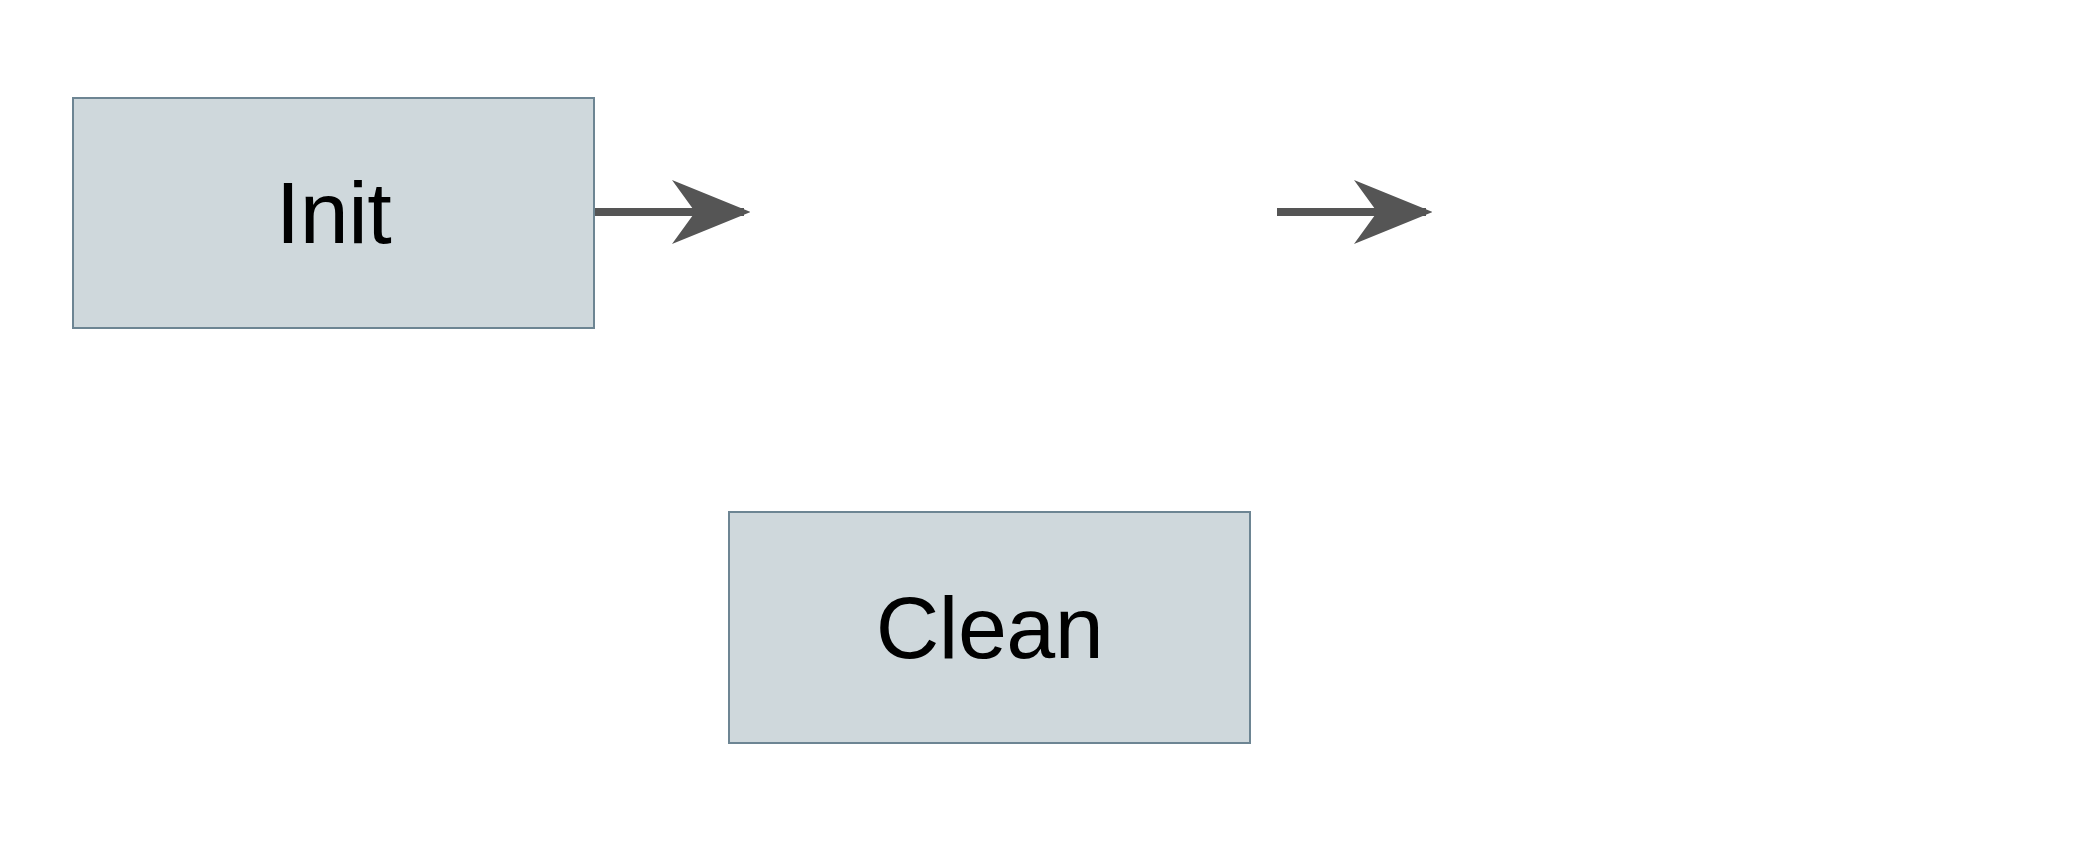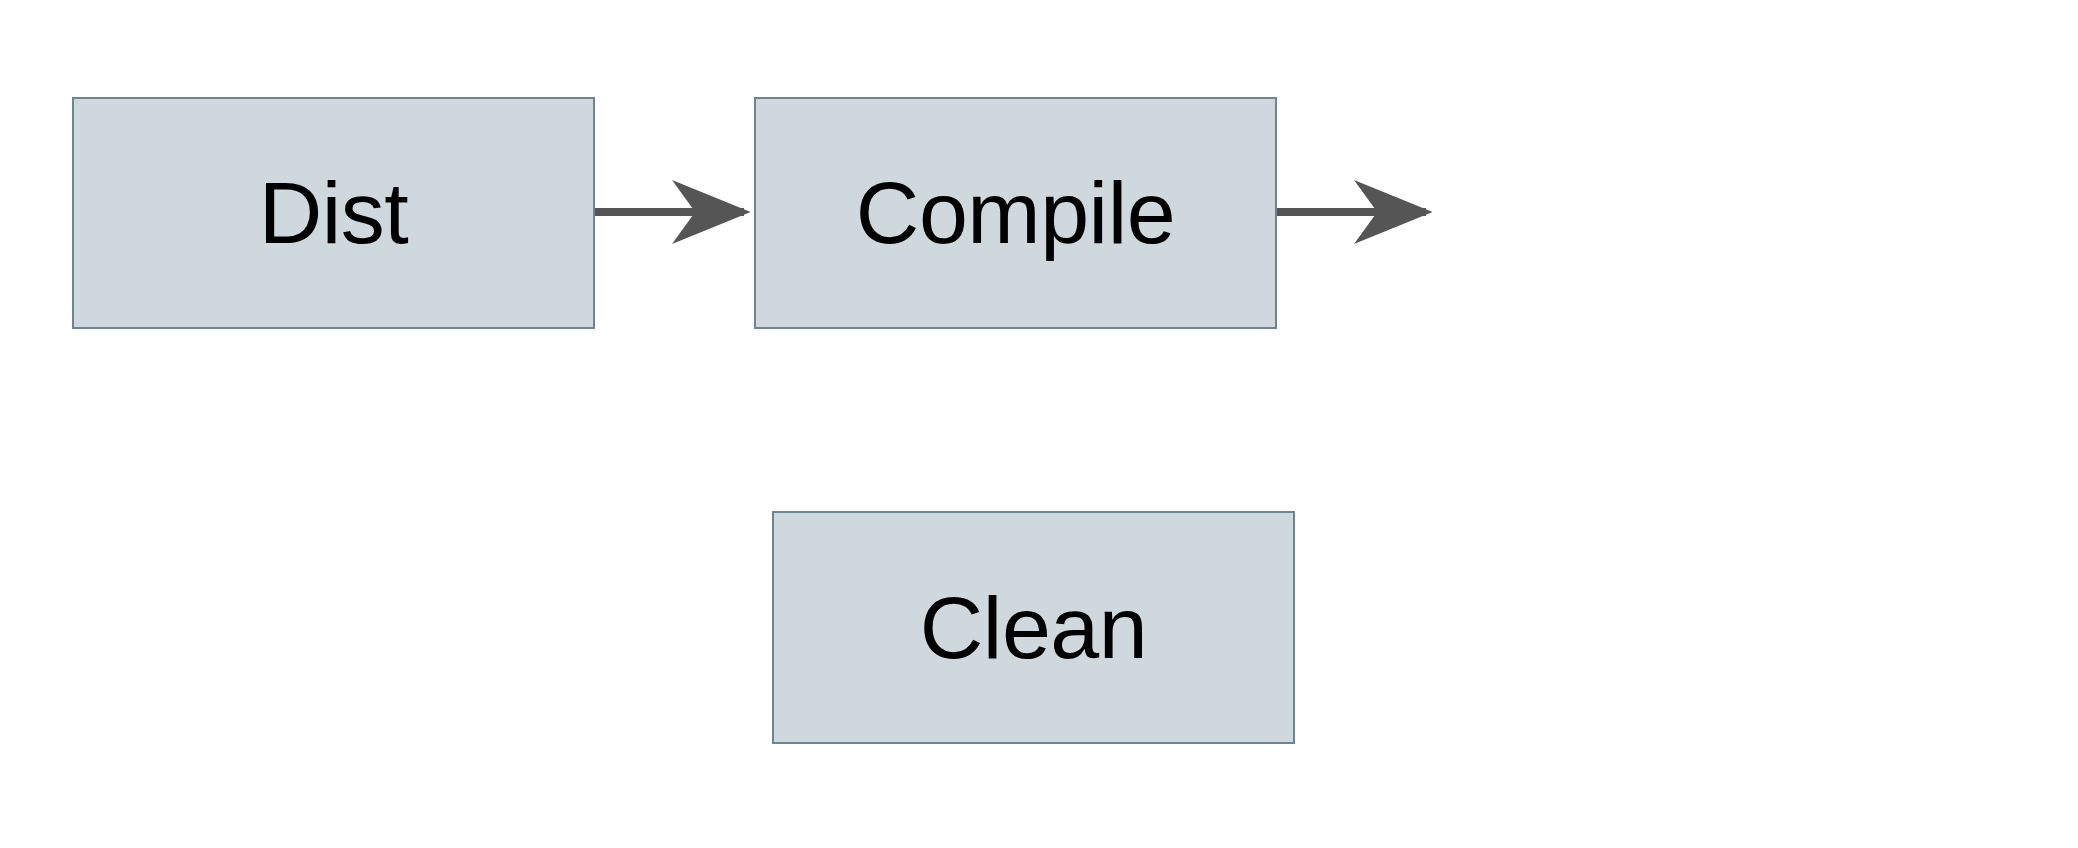--- a/index.html
+++ b/index.html
@@ -74,25 +74,22 @@
     <g>
       <line x1="595" y1="212" x2="744" y2="212" stroke="#555555" stroke-width="8" marker-end="url(#arrowhead-barbed)"></line>
     </g>
 
     <g>
       <line x1="1277" y1="212" x2="1426" y2="212" stroke="#555555" stroke-width="8" marker-end="url(#arrowhead-barbed)"></line>
     </g>
   </svg>
 
   <div class="node" id="node-dist" style="left: 72px; top: 97px; width: 523px; height: 232px; background: rgb(207, 216, 220); border: 2px solid rgb(109, 133, 147);">
-    <span class="node-label" style="color: rgb(0, 0, 0); font-size: 88px;">Dist</span>
-  </div>
-
-  <div class="node" id="node-compile" style="left: 754px; top: 97px; width: 523px; height: 232px; background: rgb(207, 216, 220); border: 2px solid rgb(109, 133, 147);">
-    <span class="node-label" style="color: rgb(0, 0, 0); font-size: 88px;">Compile</span>
+    <span class="node-label" style="color: rgb(0, 0, 0); font-size: 88px;">Init</span>
   </div>
 
 
-  <div class="node" id="node-clean" style="left: 772px; top: 511px; width: 523px; height: 233px; background: rgb(207, 216, 220); border: 2px solid rgb(109, 133, 147);">
+
+  <div class="node" id="node-clean" style="left: 728px; top: 511px; width: 523px; height: 233px; background: rgb(207, 216, 220); border: 2px solid rgb(109, 133, 147);">
     <span class="node-label" style="color: rgb(0, 0, 0); font-size: 88px;">Clean</span>
   </div>
 
 </div>
 
 </body></html>

